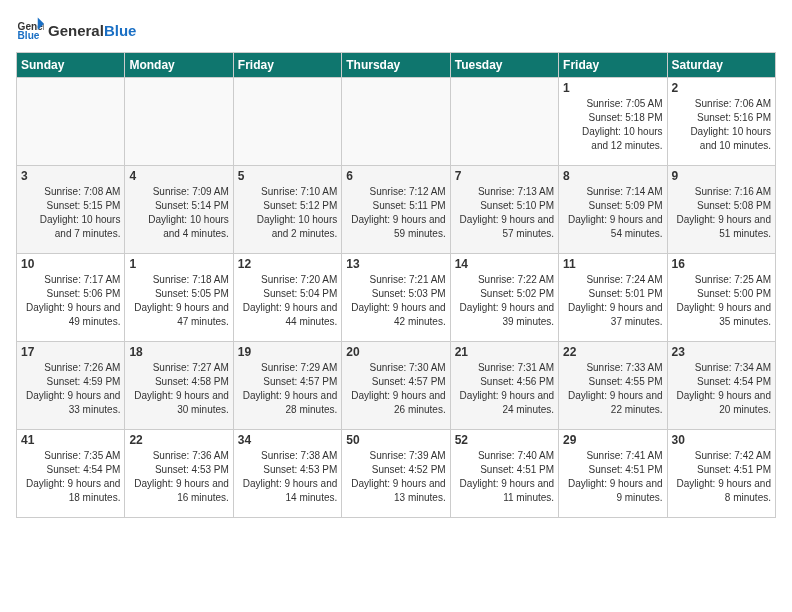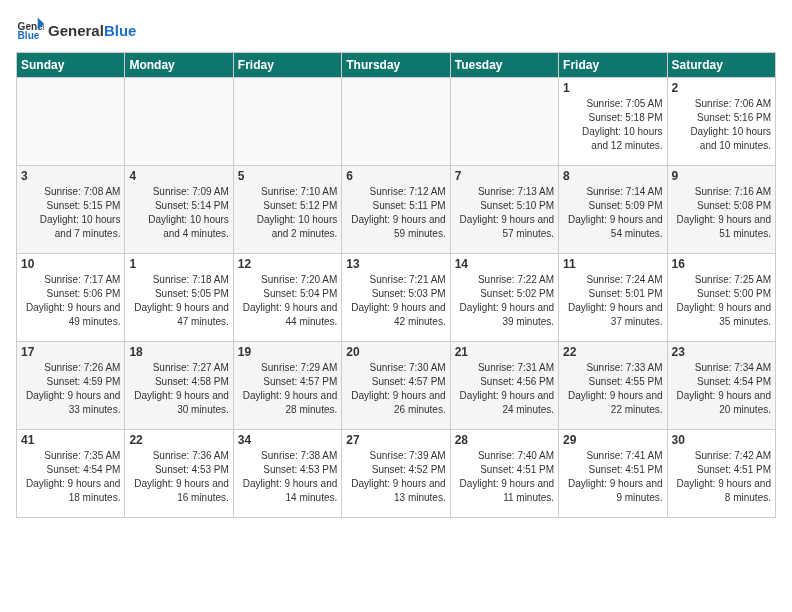--- a/index.html
+++ b/index.html
@@ -221,25 +221,25 @@
         </td>
         <td>
           <span class="day-number">22</span>
           <div class="day-info">Sunrise: 7:36 AM<br>Sunset: 4:53 PM<br>Daylight: 9 hours and 16 minutes.</div>
         </td>
         <td>
           <span class="day-number">34</span>
           <div class="day-info">Sunrise: 7:38 AM<br>Sunset: 4:53 PM<br>Daylight: 9 hours and 14 minutes.</div>
         </td>
         <td>
-          <span class="day-number">27</span>
+          <span class="day-number">50</span>
           <div class="day-info">Sunrise: 7:39 AM<br>Sunset: 4:52 PM<br>Daylight: 9 hours and 13 minutes.</div>
         </td>
         <td>
-          <span class="day-number">28</span>
+          <span class="day-number">52</span>
           <div class="day-info">Sunrise: 7:40 AM<br>Sunset: 4:51 PM<br>Daylight: 9 hours and 11 minutes.</div>
         </td>
         <td>
           <span class="day-number">29</span>
           <div class="day-info">Sunrise: 7:41 AM<br>Sunset: 4:51 PM<br>Daylight: 9 hours and 9 minutes.</div>
         </td>
         <td>
           <span class="day-number">30</span>
           <div class="day-info">Sunrise: 7:42 AM<br>Sunset: 4:51 PM<br>Daylight: 9 hours and 8 minutes.</div>
         </td>

